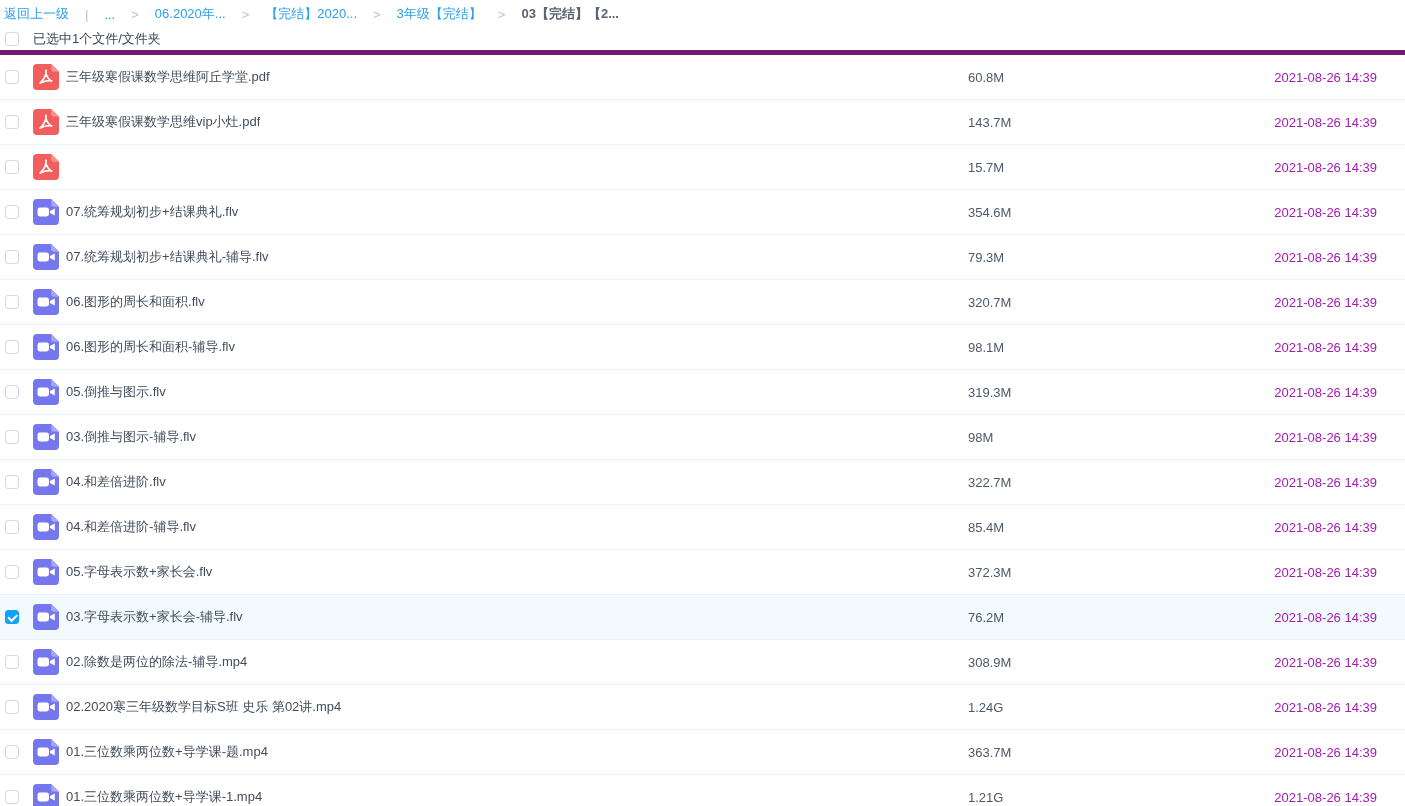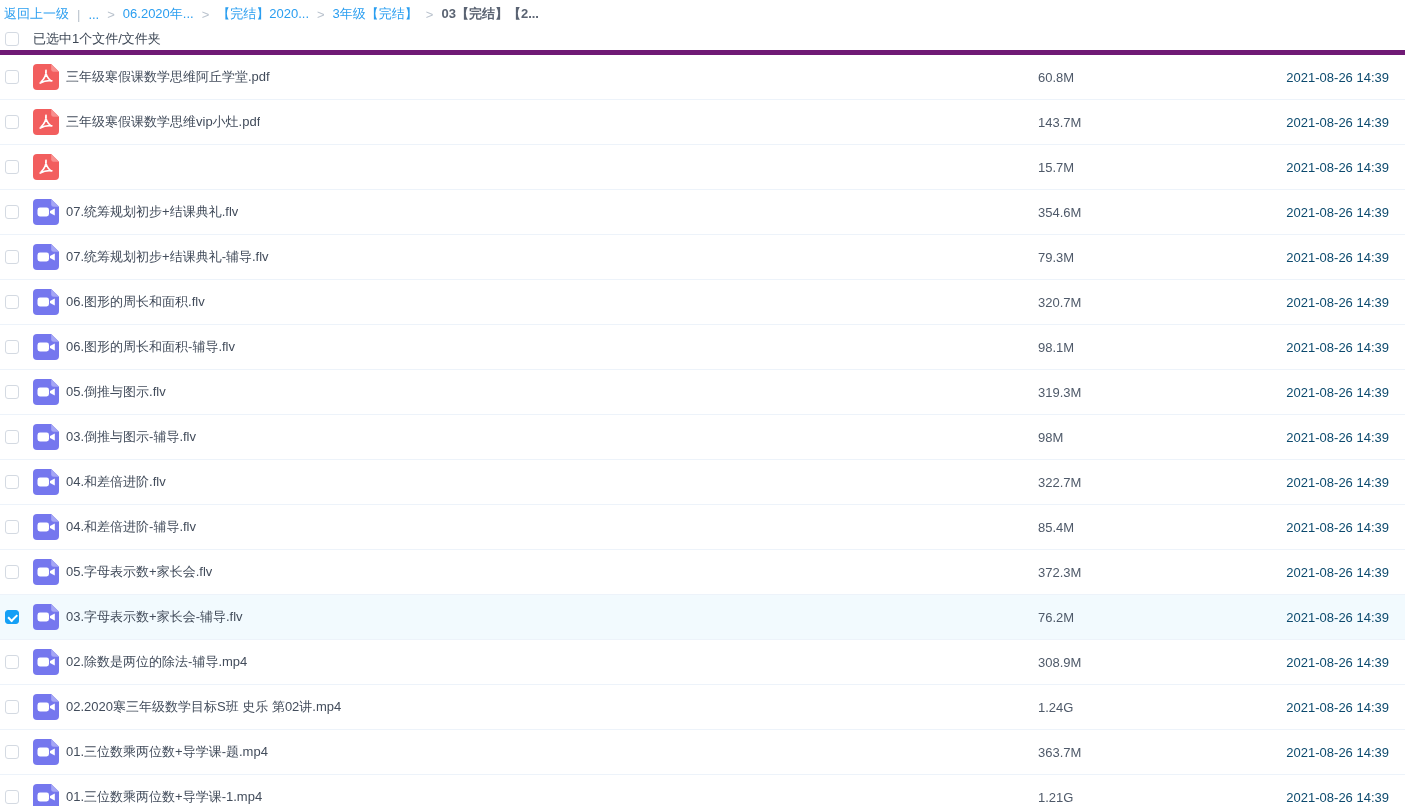--- a/index.html
+++ b/index.html
@@ -1,21 +1,21 @@
 <!DOCTYPE html>
 <html><head>
 <meta charset="utf-8">
 <style>
   html,body{
     margin:0;padding:0;width:1405px;height:806px;background:#fff;overflow:hidden;
     font-family:"Liberation Sans",sans-serif;
   }
   .breadcrumb{
     height:28px;display:flex;align-items:center;padding-left:4px;
-    font-size:13px;white-space:nowrap;gap:8px;
+    font-size:13px;white-space:nowrap;gap:16px;
   }
   .link{color:#2a9ef0;text-decoration:none;cursor:pointer;}
   .sep{color:#b9c2cd;}
   .crumb-current{color:#5a6372;font-weight:bold;}
   .selection-bar{
     height:27px;box-sizing:border-box;border-bottom:5px solid #701a75;
     position:relative;font-size:13px;color:#3c4654;
   }
   .selection-text{position:absolute;left:33px;top:50%;transform:translateY(-50%);}
   .row{
@@ -35,22 +35,22 @@
   }
   .icon{
     position:absolute;left:33px;top:50%;transform:translateY(-50%);
     width:26px;height:26px;line-height:0;
   }
   .cell{position:absolute;top:50%;transform:translateY(-50%);font-size:13px;text-align:right;}
   .cell.name{
     left:66px;color:#424c5b;max-width:930px;overflow:hidden;
     text-overflow:ellipsis;white-space:nowrap;cursor:pointer;
   }
-  .cell.size{left:1038px;color:#4e5969;}
-  .cell.date{right:16px;color:#0c4a6e;margin-left:44px;}
+  .cell.size{left:968px;color:#4e5969;}
+  .cell.date{right:28px;color:#a21caf;margin-left:44px;}
 </style>
 </head>
 <body>
 
 <div class="page">
 
   <div class="breadcrumb" id="breadcrumb">
     <a class="link">返回上一级</a>
     <span class="sep">|</span>
 

